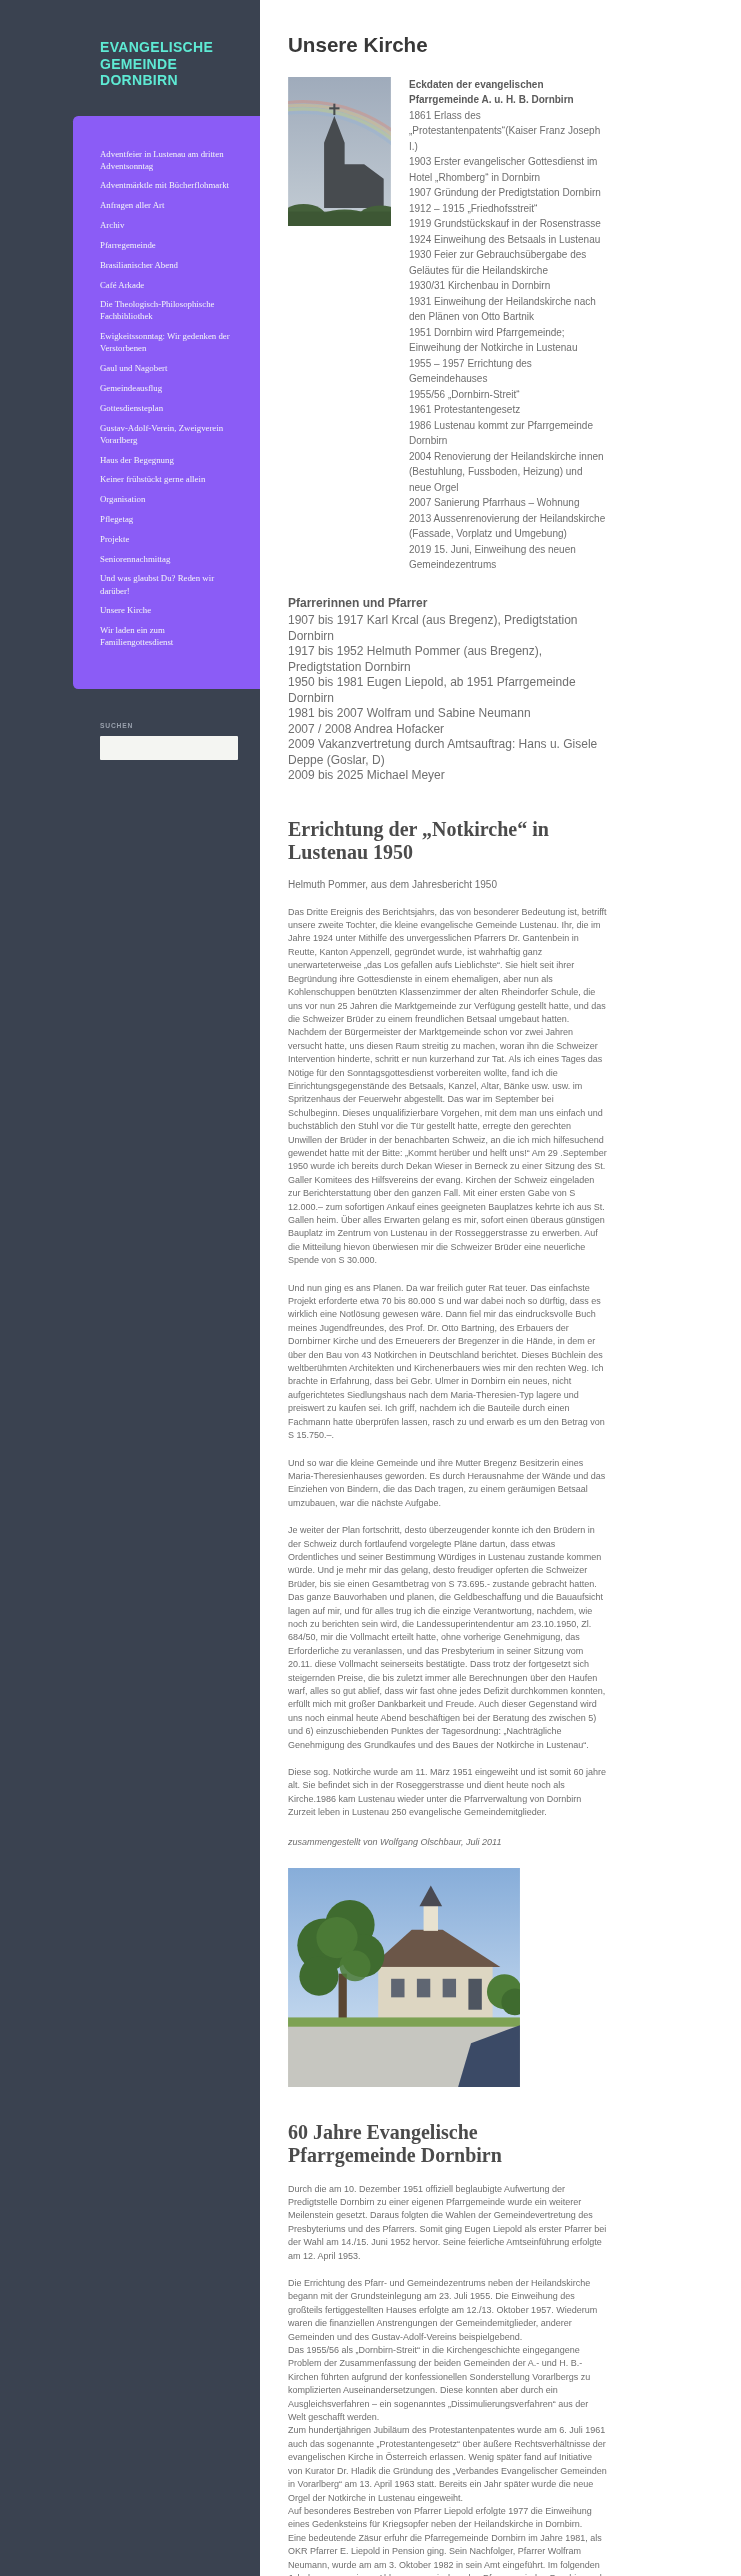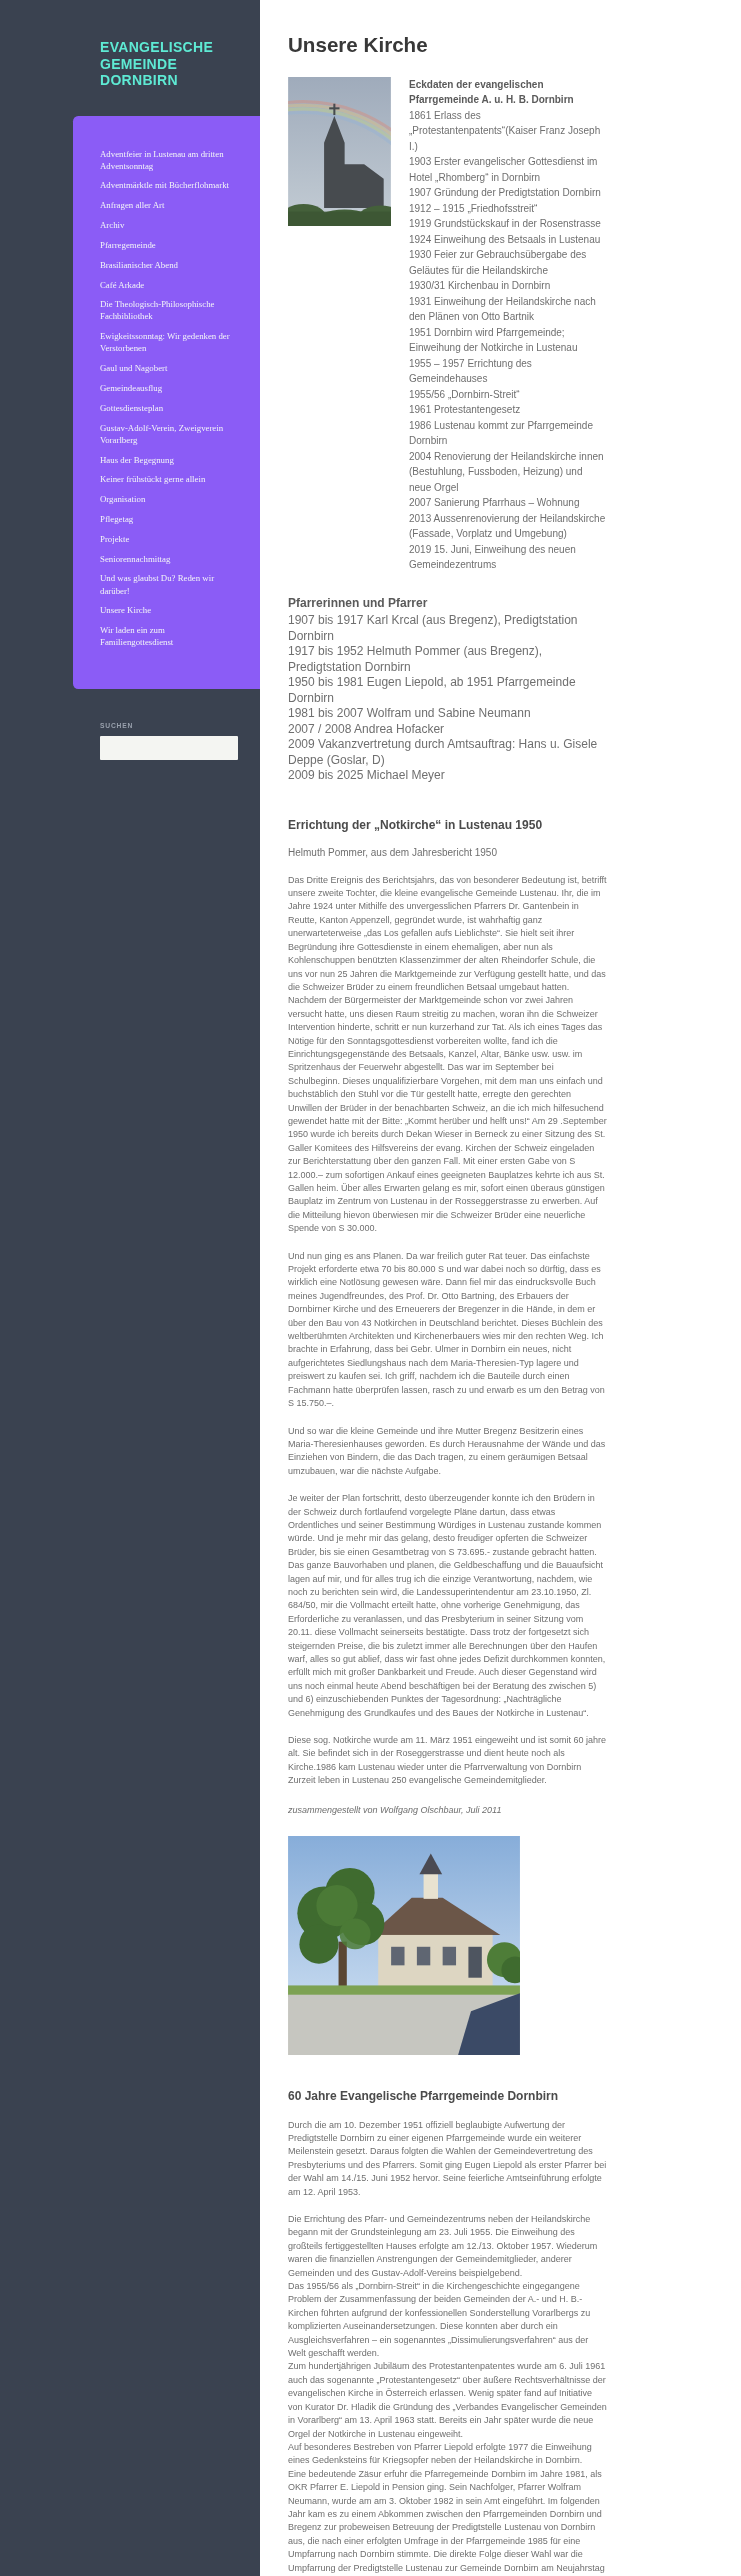--- a/index.html
+++ b/index.html
@@ -24,21 +24,21 @@
   .main{flex:1;background:#ffffff;padding:20.6px 121px 0 28px;min-width:0;}
   .content{width:319px;}
   h1.page-title{font-size:20.6px;font-weight:bold;color:#383838;margin:12.4px 0 19.6px;}
   .intro{display:flex;gap:18px;align-items:flex-start;}
   .photo-frame{flex:0 0 auto;line-height:0;}
   .eckdaten{width:198px;font-size:10px;line-height:15.5px;color:#6f6f6f;}
   .eckdaten .bold-head{font-weight:bold;color:#5a5a5a;white-space:pre-line;}
   .pre{white-space:pre-line;}
   .pfarrer{margin-top:23px;font-size:12px;line-height:15.5px;color:#6f6f6f;}
   .pfarrer .bold-head{font-weight:bold;color:#5a5a5a;margin-bottom:2.1px;}
-  h2.section-title{font-size:12px;font-weight:bold;color:#4b4b4b;margin:34px 0 15.5px;}
+  h2.section-title{font-size:20px;font-weight:bold;color:#4b4b4b;margin:34px 0 15.5px;font-family:Liberation Serif, serif;}
   .subline{font-size:10px;color:#6f6f6f;margin:0 0 15.5px;}
   .body-p{font-size:9px;line-height:13.4px;color:#6f6f6f;margin:0 0 14px;white-space:pre-line;}
   .byline{font-size:9px;line-height:13.4px;color:#6f6f6f;font-style:italic;margin:16.5px 0 18.5px;}
   figure{margin:0;}
   .fig-notkirche{margin:18.5px 0 26px;line-height:0;}
 </style>
 </head>
 <body>
 
 <div class="app">

